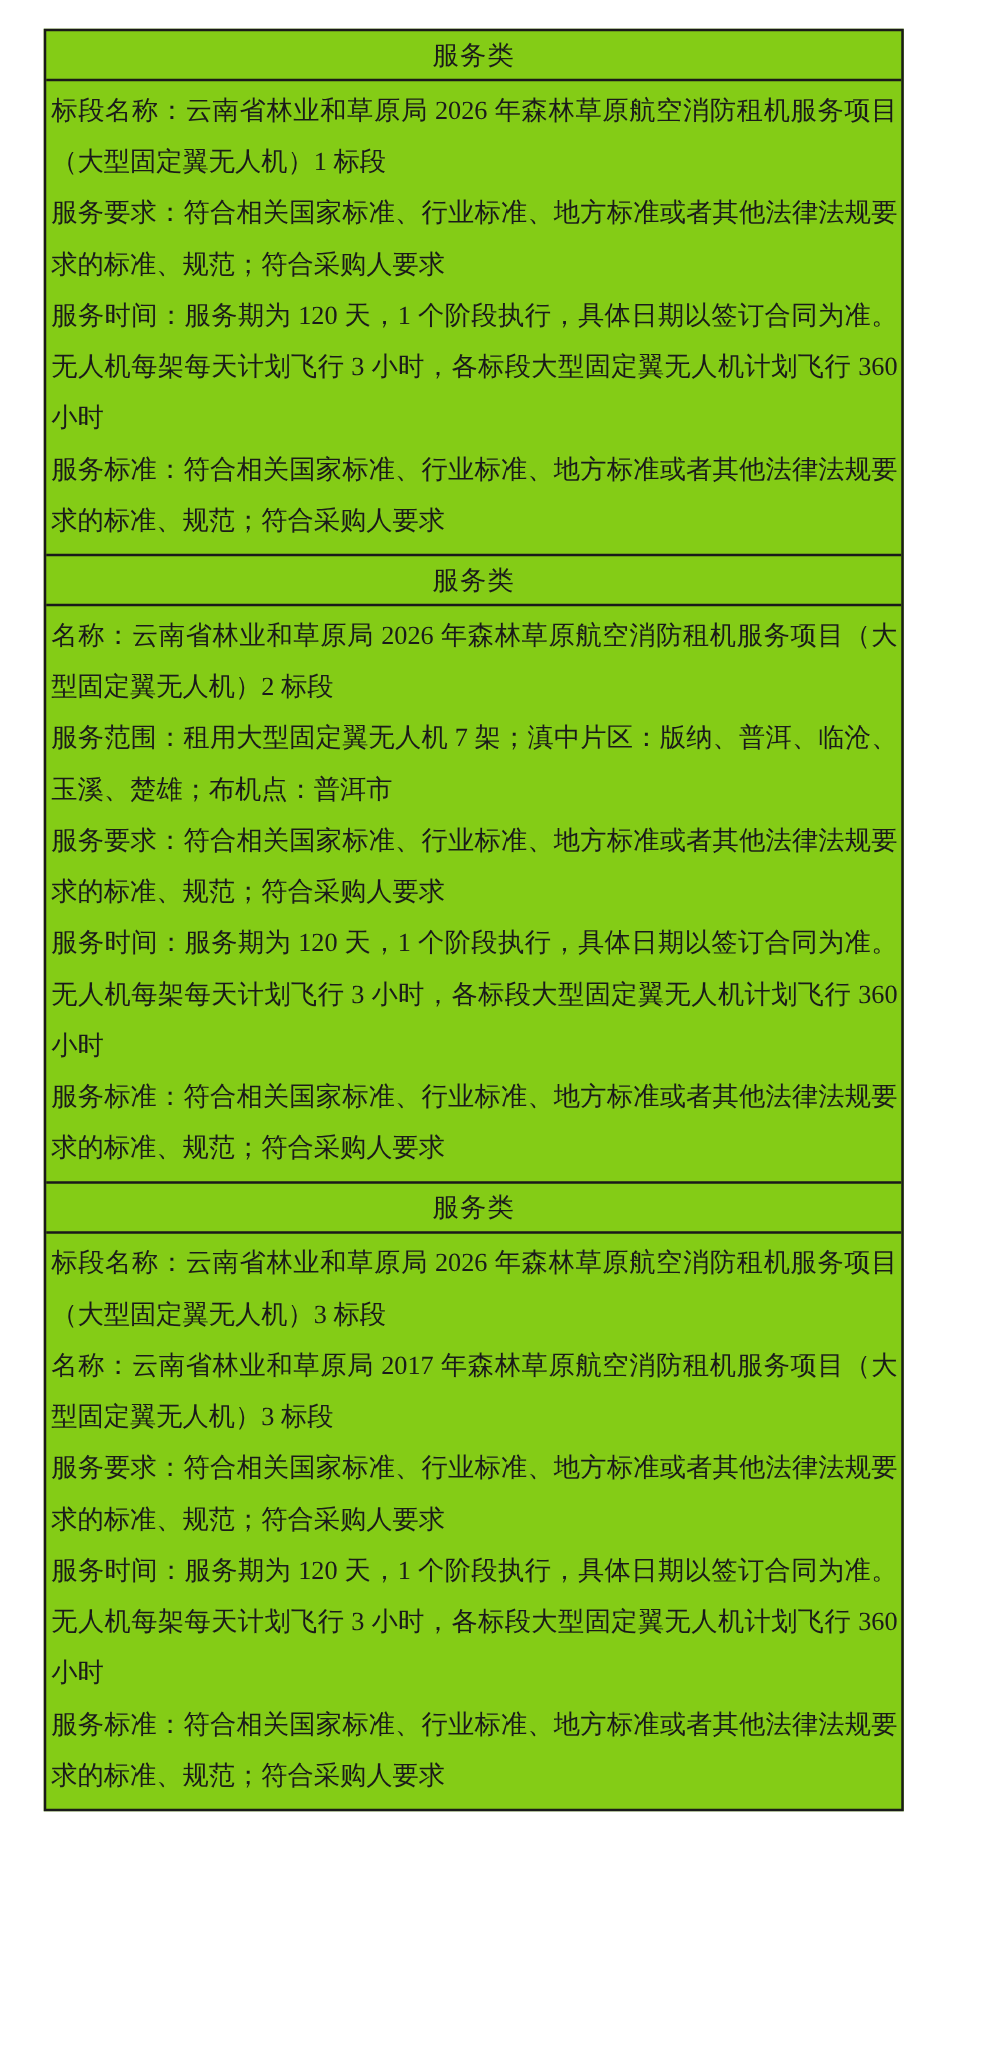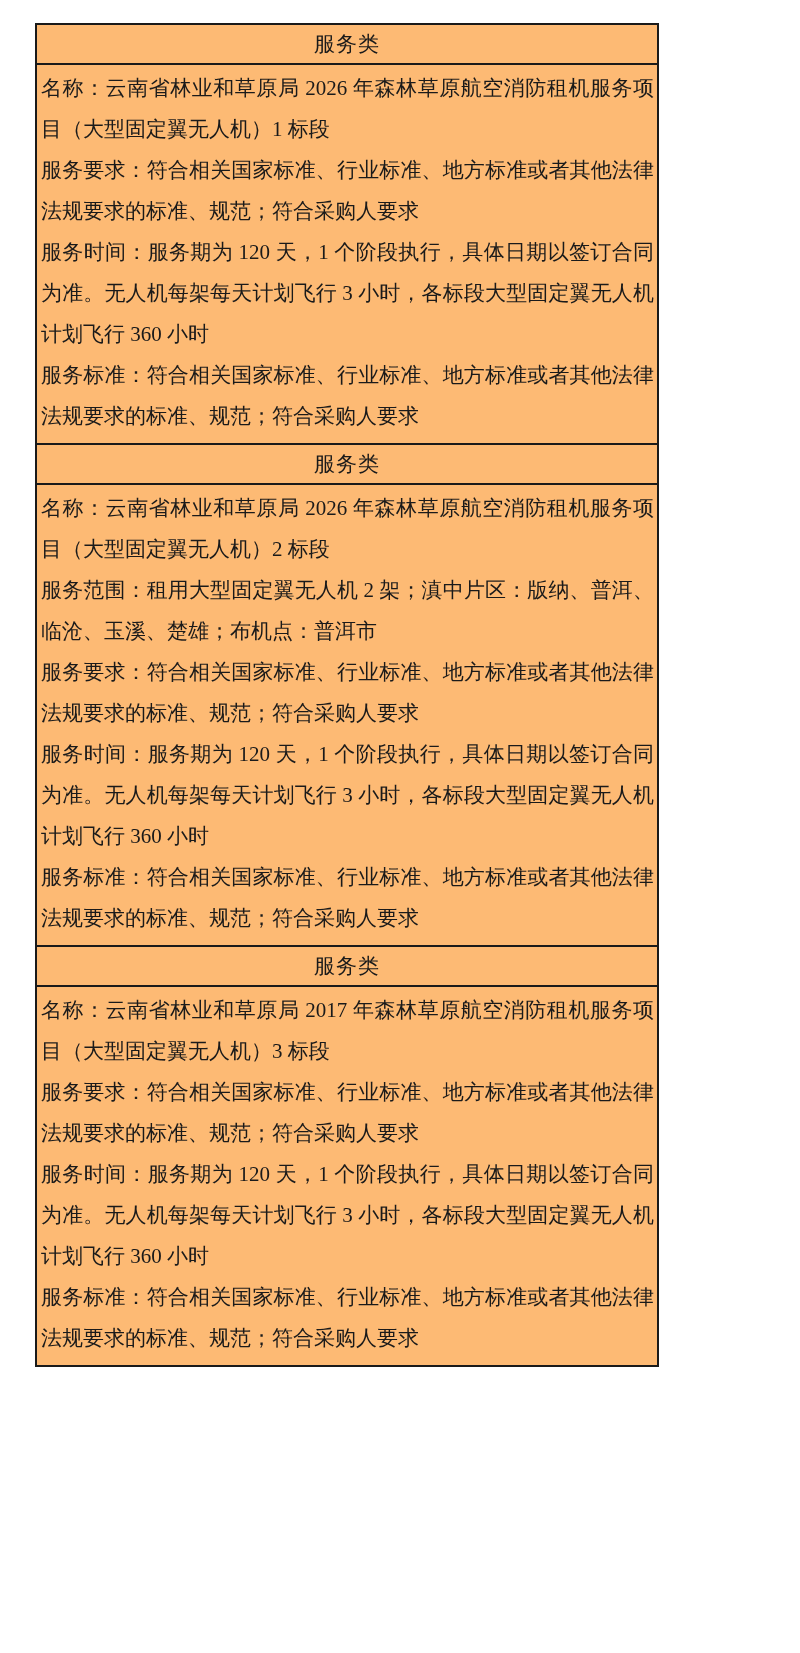--- a/index.html
+++ b/index.html
@@ -11,24 +11,24 @@
     width: 800px;
     height: 1653px;
     position: relative;
     font-family: "Liberation Serif", "DejaVu Serif", serif;
     color: #1a1a1a;
   }
   .doc-table {
     position: absolute;
     left: 35px;
     top: 23px;
-    width: 624px;
+    width: 688px;
     box-sizing: border-box;
     border: 2px solid #1a1a1a;
-    background: #fdba74;
+    background: #84cc16;
   }
   .section { width: 100%; }
   .header-cell {
     text-align: center;
     font-size: 21px;
     line-height: 38px;
     height: 38px;
     border-bottom: 2px solid #1a1a1a;
     letter-spacing: 1px;
   }
@@ -49,41 +49,42 @@
   }
 </style>
 </head>
 <body>
 
 <div class="doc-table">
 
   <div class="section">
     <div class="header-cell">服务类</div>
     <div class="body-cell">
-      <p>名称：云南省林业和草原局 2026 年森林草原航空消防租机服务项目（大型固定翼无人机）1 标段</p>
+      <p>标段名称：云南省林业和草原局 2026 年森林草原航空消防租机服务项目（大型固定翼无人机）1 标段</p>
       <p>服务要求：符合相关国家标准、行业标准、地方标准或者其他法律法规要求的标准、规范；符合采购人要求</p>
       <p>服务时间：服务期为 120 天，1 个阶段执行，具体日期以签订合同为准。无人机每架每天计划飞行 3 小时，各标段大型固定翼无人机计划飞行 360 小时</p>
       <p>服务标准：符合相关国家标准、行业标准、地方标准或者其他法律法规要求的标准、规范；符合采购人要求</p>
     </div>
   </div>
 
   <div class="section">
     <div class="header-cell">服务类</div>
     <div class="body-cell">
       <p>名称：云南省林业和草原局 2026 年森林草原航空消防租机服务项目（大型固定翼无人机）2 标段</p>
-      <p>服务范围：租用大型固定翼无人机 2 架；滇中片区：版纳、普洱、临沧、玉溪、楚雄；布机点：普洱市</p>
+      <p>服务范围：租用大型固定翼无人机 7 架；滇中片区：版纳、普洱、临沧、玉溪、楚雄；布机点：普洱市</p>
       <p>服务要求：符合相关国家标准、行业标准、地方标准或者其他法律法规要求的标准、规范；符合采购人要求</p>
       <p>服务时间：服务期为 120 天，1 个阶段执行，具体日期以签订合同为准。无人机每架每天计划飞行 3 小时，各标段大型固定翼无人机计划飞行 360 小时</p>
       <p>服务标准：符合相关国家标准、行业标准、地方标准或者其他法律法规要求的标准、规范；符合采购人要求</p>
     </div>
   </div>
 
   <div class="section">
     <div class="header-cell">服务类</div>
     <div class="body-cell">
+      <p>标段名称：云南省林业和草原局 2026 年森林草原航空消防租机服务项目（大型固定翼无人机）3 标段</p>
       <p>名称：云南省林业和草原局 2017 年森林草原航空消防租机服务项目（大型固定翼无人机）3 标段</p>
       <p>服务要求：符合相关国家标准、行业标准、地方标准或者其他法律法规要求的标准、规范；符合采购人要求</p>
       <p>服务时间：服务期为 120 天，1 个阶段执行，具体日期以签订合同为准。无人机每架每天计划飞行 3 小时，各标段大型固定翼无人机计划飞行 360 小时</p>
       <p>服务标准：符合相关国家标准、行业标准、地方标准或者其他法律法规要求的标准、规范；符合采购人要求</p>
     </div>
   </div>
 
 </div>
 
 </body></html>

